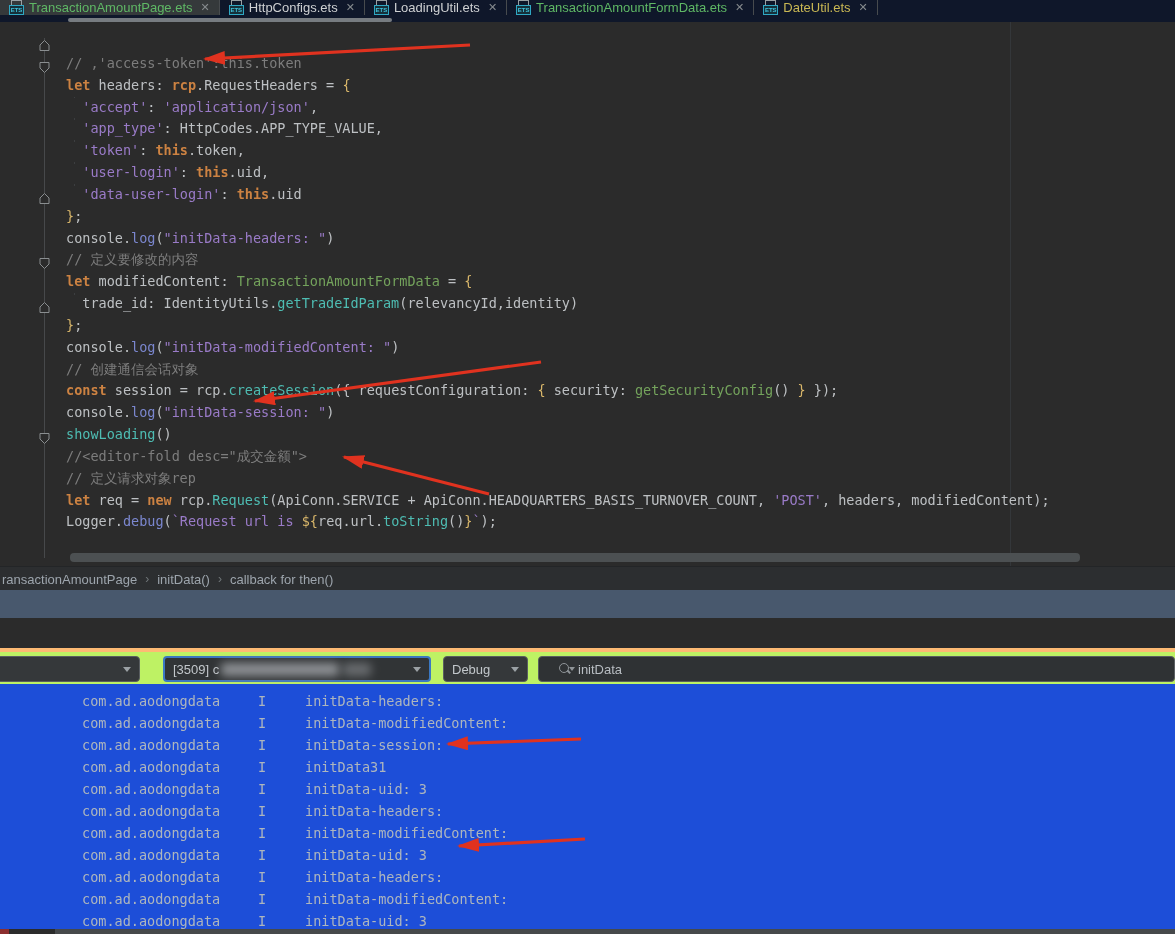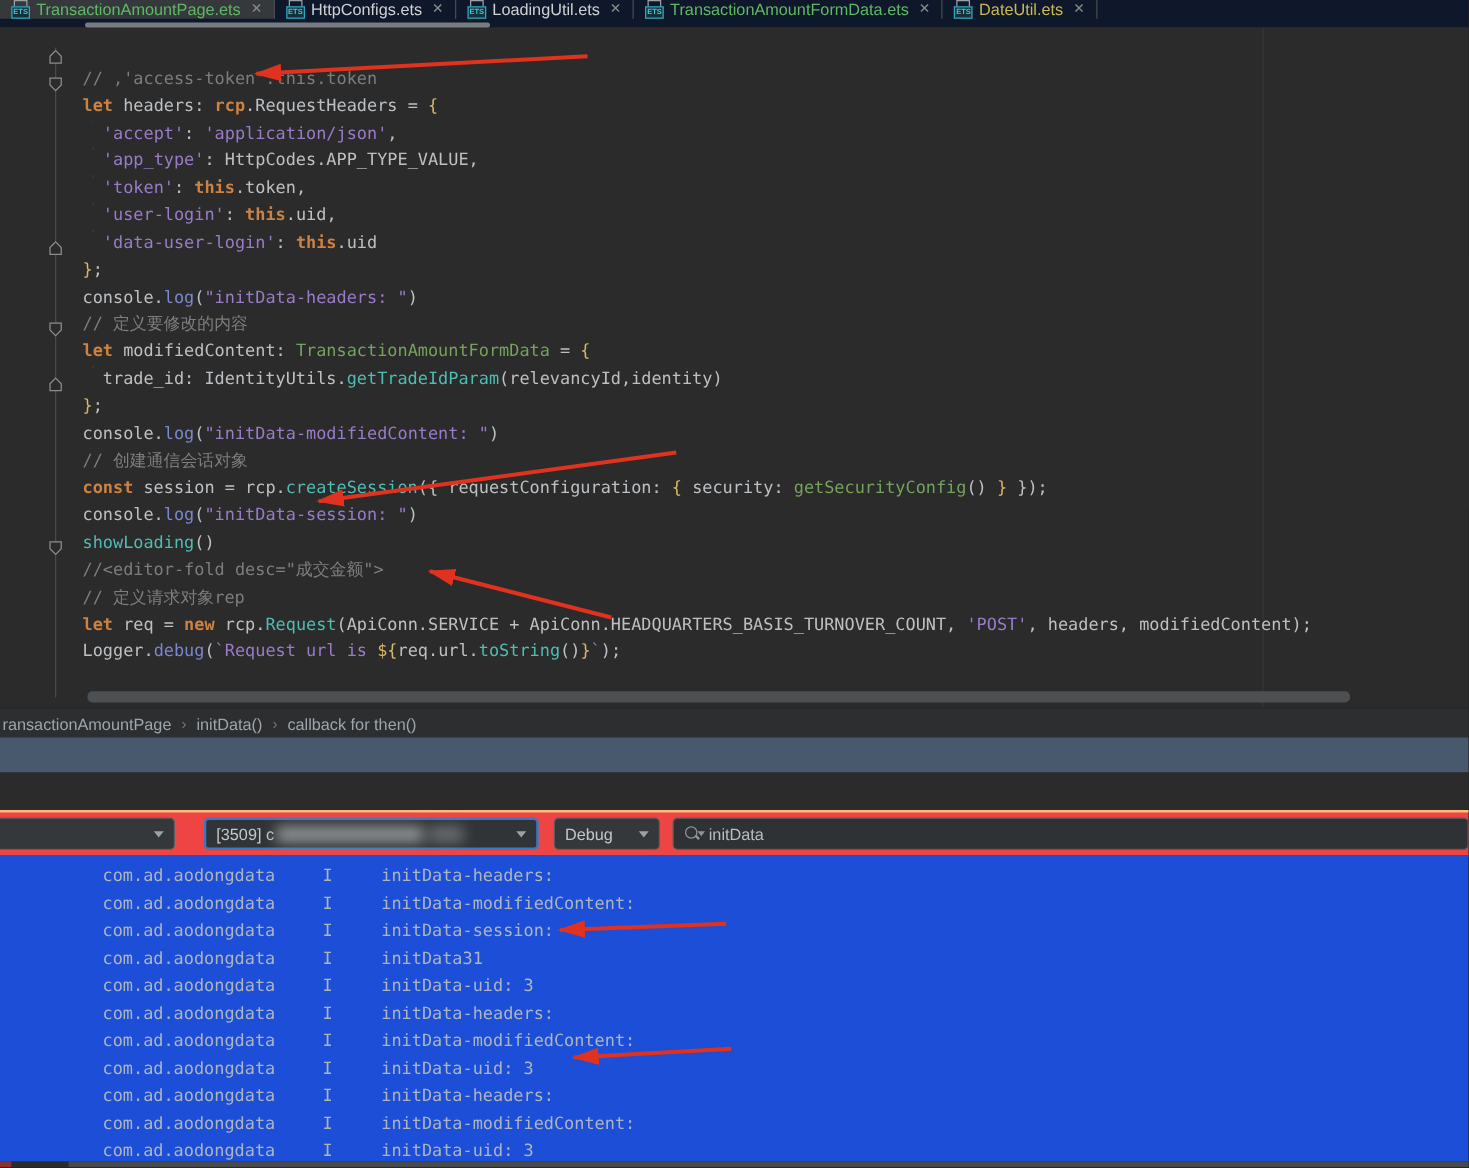--- a/index.html
+++ b/index.html
@@ -39,34 +39,34 @@
   #hscroll{position:absolute;left:70px;top:531px;width:1010px;height:9px;background:#4c5052;border-radius:4px;}
   
   #breadcrumb{position:absolute;left:0;top:566px;width:1175px;height:24px;background:#2c2e30;
               display:flex;align-items:center;padding-left:2px;font-size:13px;color:#9da5ad;gap:8px;
               border-top:1px solid #232527;}
   #breadcrumb .sep{color:#707679;font-size:12px;}
   
   #band{position:absolute;left:0;top:590px;width:1175px;height:28px;background:#48586d;}
   #gap{position:absolute;left:0;top:618px;width:1175px;height:30px;background:#2b2b2b;}
   
-  #toolbar{position:absolute;left:0;top:648px;width:1175px;height:36px;background:#ef4444;
-           border-top:2px solid #fdba74;display:flex;align-items:center;}
+  #toolbar{position:absolute;left:0;top:648px;width:1175px;height:36px;background:#bef264;
+           border-top:4px solid #fdba74;display:flex;align-items:center;}
   .dd{position:absolute;top:4px;height:26px;background:#35383a;border:1px solid #5a5e61;
       border-radius:4px;display:flex;align-items:center;font-size:13px;color:#c2c7cb;
       padding:0 8px;box-sizing:border-box;}
   #dd-device{left:-80px;width:220px;}
   #dd-process{left:163px;width:268px;border:2px solid #3b78c2;background:#313436;}
   #dd-mode{left:443px;width:85px;}
   .dd .chev{margin-left:auto;width:0;height:0;border-left:4px solid transparent;
             border-right:4px solid transparent;border-top:5px solid #9ba1a5;}
   .blurblob{height:13px;background:#8f9296;border-radius:3px;filter:blur(5px);}
   #searchbox{position:absolute;left:538px;top:4px;width:637px;height:26px;background:#2f3234;
              border:1px solid #5a5e61;border-radius:4px;display:flex;align-items:center;
-             padding:0 9px;box-sizing:border-box;color:#b8bdc2;font-size:13px;gap:6px;}
+             padding:0 20px;box-sizing:border-box;color:#b8bdc2;font-size:13px;gap:6px;}
   .mag{position:relative;width:13px;height:13px;flex:0 0 13px;}
   .mag .lens{position:absolute;left:0;top:0;width:8px;height:8px;border:1.5px solid #8f9498;border-radius:50%;}
   .mag .handle{position:absolute;left:8px;top:8px;width:4px;height:1.5px;background:#8f9498;transform:rotate(45deg);}
   .mag .tri{position:absolute;left:10px;top:4px;width:0;height:0;border-left:3px solid transparent;
             border-right:3px solid transparent;border-top:4px solid #8f9498;}
   
   #log{position:absolute;left:0;top:684px;width:1175px;height:246px;background:#1d4ed8;padding-top:6px;box-sizing:border-box;}
   .log-row{display:flex;height:22px;line-height:22px;font-family:"DejaVu Sans Mono",monospace;
            font-size:13.5px;color:#aeb6bd;white-space:pre;}
   .log-row .tag{margin-left:82px;width:176px;}

